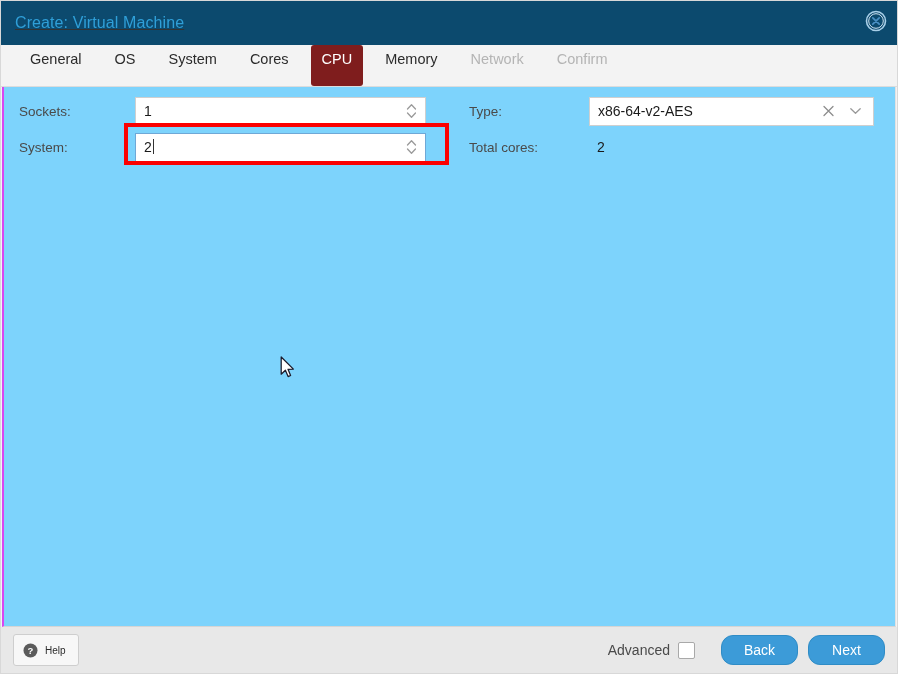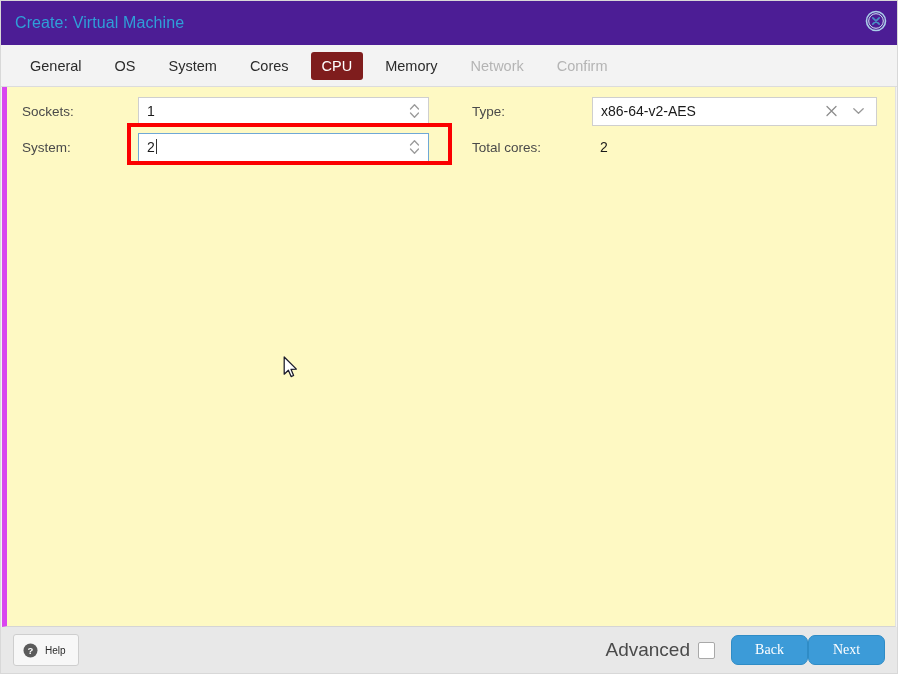--- a/index.html
+++ b/index.html
@@ -27,23 +27,24 @@
     border: 1px solid #d8d8d8;
     display: flex;
     flex-direction: column;
   }
 
   
   #titlebar {
     position: relative;
     height: 44px;
     flex: 0 0 44px;
-    background: #4c1d95;
-    display: flex;
-    align-items: center;
+    background: #0c4a6e;
+    display: flex;
+    align-items: center;
+    text-decoration: underline;
   }
   #window-title {
     margin-left: 14px;
     font-size: 16px;
     color: #2f9fd8;
     letter-spacing: .1px;
     white-space: nowrap;
   }
   #close-button {
     position: absolute;
@@ -55,21 +56,20 @@
   }
   #close-button svg { display: block; }
 
   
   #tabbar {
     height: 42px;
     flex: 0 0 42px;
     background: #f3f3f3;
     border-bottom: 1px solid #dcdcdc;
     display: flex;
-    align-items: center;
     padding-left: 18px;
     box-sizing: border-box;
   }
   .tab {
     font-size: 14.5px;
     color: #2b2b2b;
     padding: 5px 11px;
     margin-right: 11px;
     border-radius: 3px;
     line-height: 18px;
@@ -83,22 +83,22 @@
   }
   .tab.disabled {
     color: #b4b4b4;
     cursor: default;
   }
 
   
   #wizard-body {
     flex: 1 1 auto;
     position: relative;
-    background: #fef9c3;
-    border-left: 5px solid #d946ef;
+    background: #7dd3fc;
+    border-left: 2px solid #d946ef;
     border-right: 1px solid #e2e2e2;
     border-bottom: 1px solid #d5d5d5;
     margin: 0 1px;
     overflow: hidden;
   }
 
   .form-col { position: absolute; top: 0; }
   #col-left  { left: 0;   width: 450px; }
   #col-right { left: 450px; width: 446px; }
 
@@ -251,44 +251,45 @@
   #help-button .help-icon { width: 15px; height: 15px; margin-right: 7px; }
   #help-button .help-icon svg { display: block; }
   #help-label { font-size: 10px; color: #2b2b2b; }
 
   #footer-right {
     margin-left: auto;
     display: flex;
     align-items: center;
   }
   #advanced-label {
-    font-size: 19px;
+    font-size: 14px;
     color: #4a4a4a;
     margin-right: 8px;
   }
   #advanced-checkbox {
     width: 15px;
     height: 15px;
     background: #ffffff;
     border: 1px solid #a9a9a9;
     border-radius: 2px;
     margin-right: 16px;
     cursor: pointer;
   }
   .action-button {
     height: 30px;
     min-width: 77px;
     padding: 0 16px;
     background: #3c9bd8;
     border: 1px solid #2f8cc6;
-    border-radius: 7px;
+    border-radius: 12px;
     color: #ffffff;
     font-size: 14px;
-    font-family: Liberation Serif, serif;
-    cursor: pointer;
+    font-family: Liberation Sans, sans-serif;
+    cursor: pointer;
+    margin-left: 10px;
     line-height: 28px;
     text-align: center;
     user-select: none;
   }
 </style>
 </head>
 <body>
 
 <div id="wizard-window">
 

